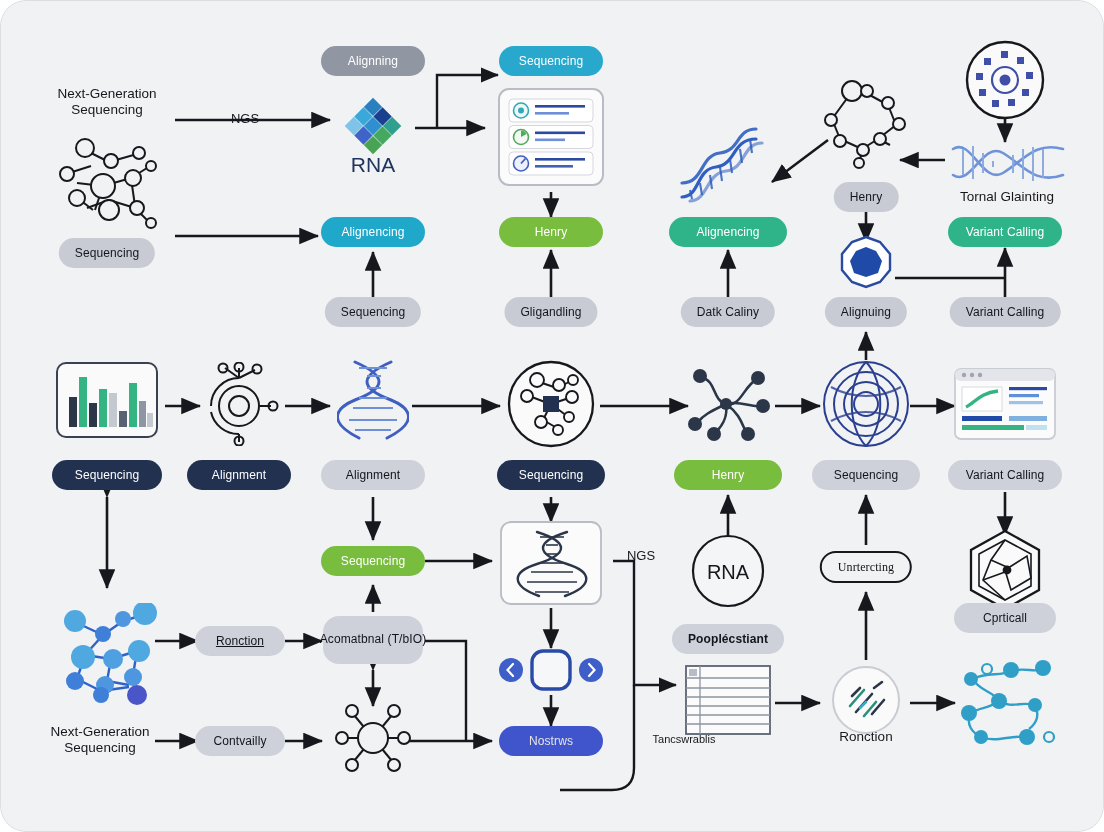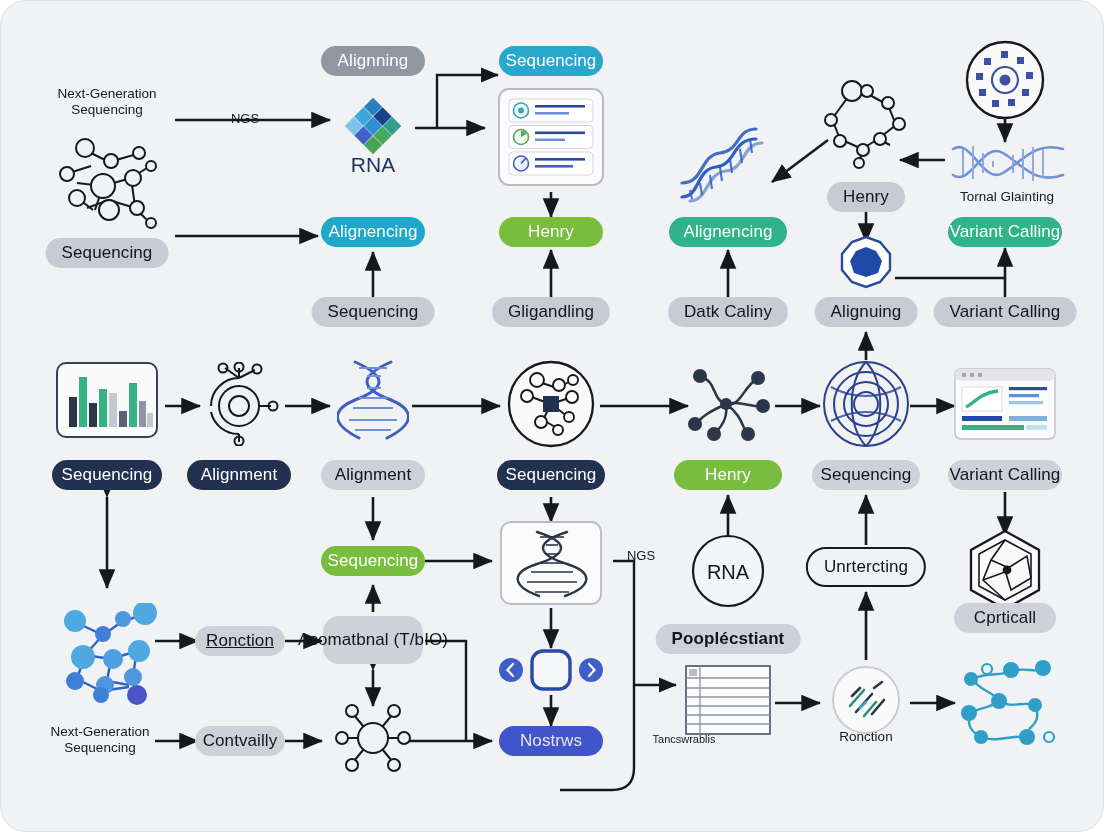--- a/index.html
+++ b/index.html
@@ -11,21 +11,21 @@
     overflow:hidden;
   }
   #canvas::after{
     content:"";position:absolute;inset:0;border-radius:26px;
     border:1px solid #dcdee2;pointer-events:none;
   }
   .pill{
     position:absolute;transform:translate(-50%,-50%);
     display:flex;align-items:center;justify-content:center;
     border-radius:999px;white-space:nowrap;
-    font-size:17px;letter-spacing:.1px;
+    font-size:12px;letter-spacing:.1px;
     padding:0 16px;height:30px;box-sizing:border-box;
   }
   .pill.gray{background:#c9cbd4;color:#13161c;}
   .pill.graylite{background:#cfd1da;color:#12151b;}
   .pill.navy{background:#22314f;color:#ffffff;}
   .pill.teal{background:#27a8cc;color:#ffffff;}
   .pill.tealdk{background:#1fa8c9;color:#ffffff;}
   .pill.green{background:#79bd3e;color:#ffffff;}
   .pill.emerald{background:#2fb48a;color:#ffffff;}
   .pill.blue{background:#4055cc;color:#e5e5e5;}
@@ -627,21 +627,21 @@
   <div class="pill navy" style="left:107px;top:475px;width:110px;">Sequencing</div>
   <div class="pill navy" style="left:239px;top:475px;width:104px;">Alignment</div>
   <div class="pill graylite" style="left:373px;top:475px;width:104px;">Alignment</div>
   <div class="pill navy" style="left:551px;top:475px;width:108px;">Sequencing</div>
   <div class="pill green" style="left:728px;top:475px;width:108px;">Henry</div>
   <div class="pill graylite" style="left:866px;top:475px;width:108px;">Sequencing</div>
   <div class="pill graylite" style="left:1005px;top:475px;width:114px;">Variant Calling</div>
 
   <div class="pill green" style="left:373px;top:561px;width:104px;">Sequencing</div>
   <div class="plain" style="left:728px;top:573px;font-size:20px;color:#16181d;">RNA</div>
-  <div class="pill outline" style="left:866px;top:567px;height:40px;">Unrtercting</div>
+  <div class="pill outline" style="left:866px;top:567px;height:32px;font-family:Liberation Serif, serif;">Unrtercting</div>
   <div class="plain sm" style="left:641px;top:556px;font-size:13px;">NGS</div>
 
   <div class="plain" style="left:100px;top:740px;">Next-Generation
 Sequencing</div>
   <div class="pill graylite" style="left:240px;top:641px;width:90px;text-decoration:underline;">Ronction</div>
   <div class="pill graylite" style="left:373px;top:640px;width:100px;height:48px;border-radius:16px;line-height:1.15;text-align:center;">Acomatbnal
 (T/bIO)</div>
   <div class="pill graylite" style="left:240px;top:741px;width:90px;">Contvailly</div>
   <div class="pill blue" style="left:551px;top:741px;width:104px;">Nostrws</div>
 

